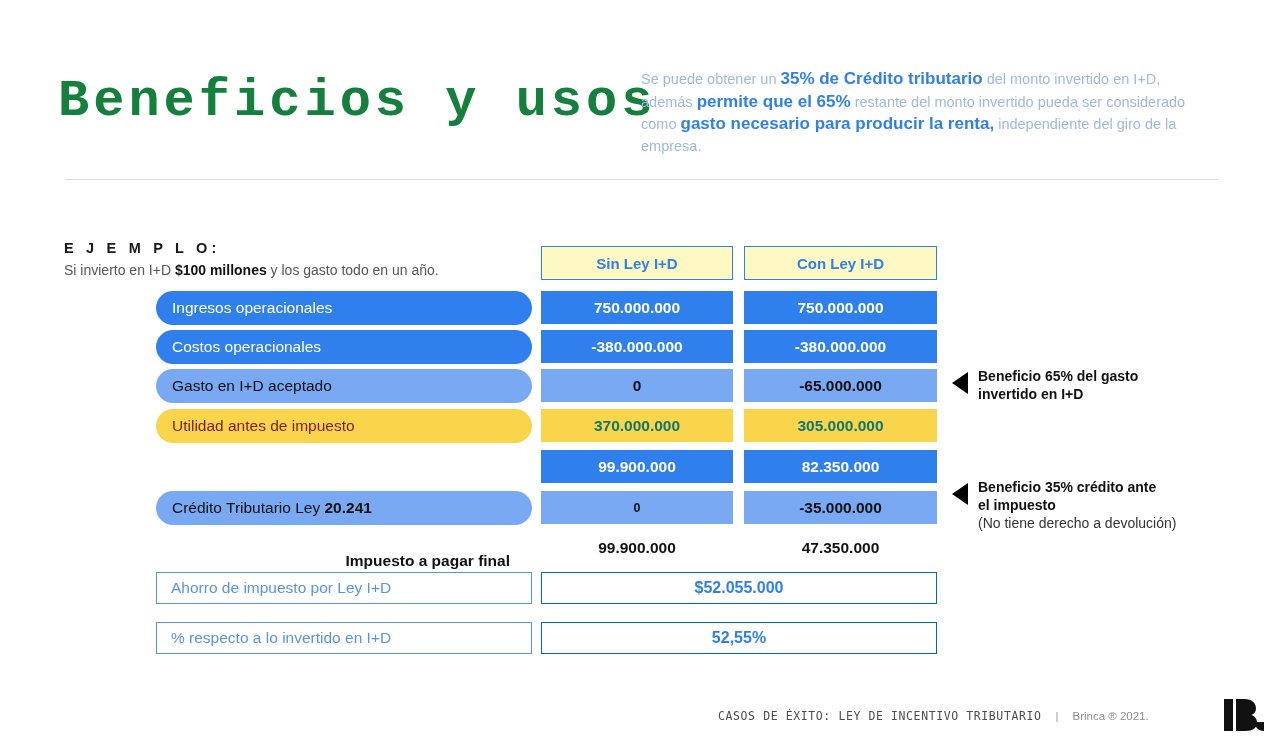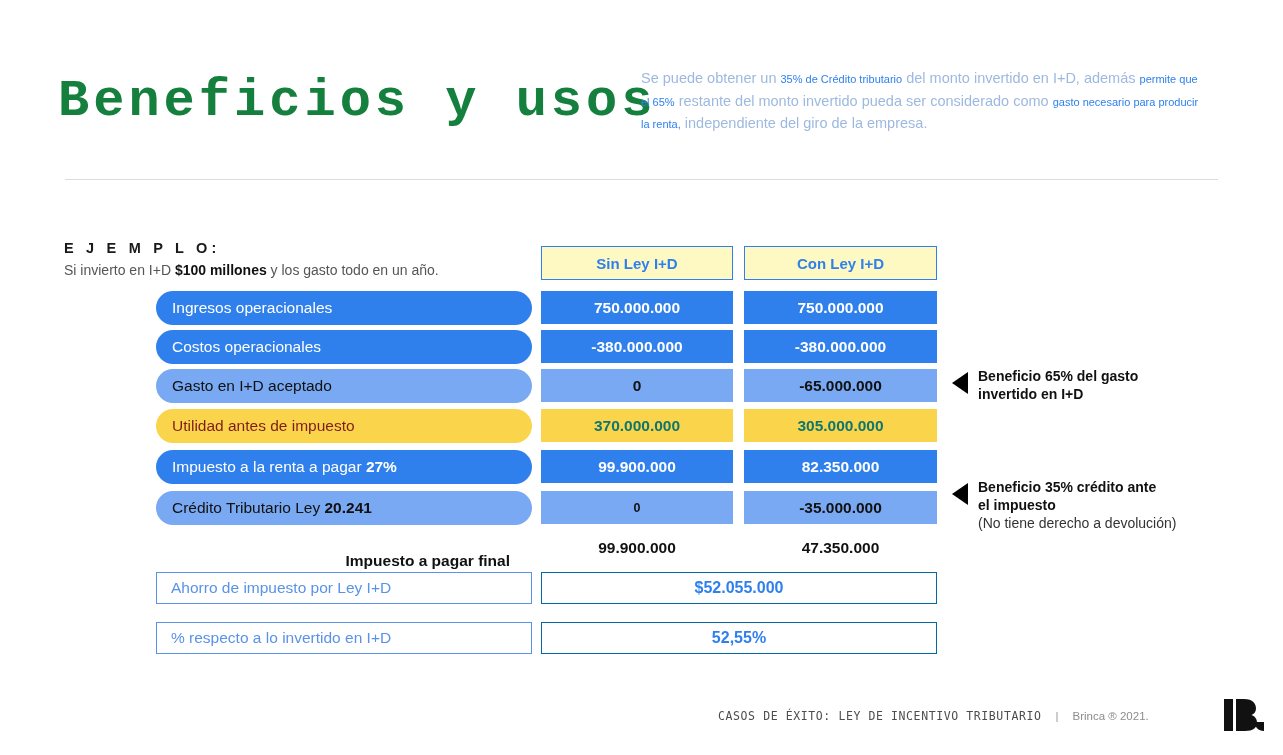--- a/index.html
+++ b/index.html
@@ -32,22 +32,22 @@
     position: absolute;
     left: 641px;
     top: 68px;
     width: 560px;
     font-size: 14.5px;
     line-height: 21.5px;
     color: #9db9e0;
   }
   #intro-paragraph b {
     color: #2f80ed;
-    font-weight: normal;
-    font-size: 11px;
+    font-weight: bold;
+    font-size: 17px;
   }
 
   #header-divider {
     position: absolute;
     left: 65px;
     top: 179px;
     width: 1153px;
     height: 1px;
     background: #dcdcdc;
   }
@@ -314,23 +314,20 @@
 
 <div class="row" style="top:409px;">
   <div class="row-label c-yellow">
     <span class="lbl-text"><span>Utilidad antes de impuesto</span><b></b></span>
   </div>
   <div class="cell sin c-yellow">370.000.000</div>
   <div class="cell con c-yellow">305.000.000</div>
 </div>
 
 <div class="row" style="top:450px;">
-  <div class="row-label c-blue">
-    <span class="lbl-text"><span>Impuesto a la renta a pagar </span><b>27%</b></span>
-  </div>
   <div class="cell sin c-blue">99.900.000</div>
   <div class="cell con c-blue">82.350.000</div>
 </div>
 
 <div class="row" style="top:491px;">
   <div class="row-label c-lblue">
     <span class="lbl-text"><span>Crédito Tributario Ley </span><b>20.241</b></span>
   </div>
   <div class="cell sin c-lblue zero-small">0</div>
   <div class="cell con c-lblue">-35.000.000</div>

